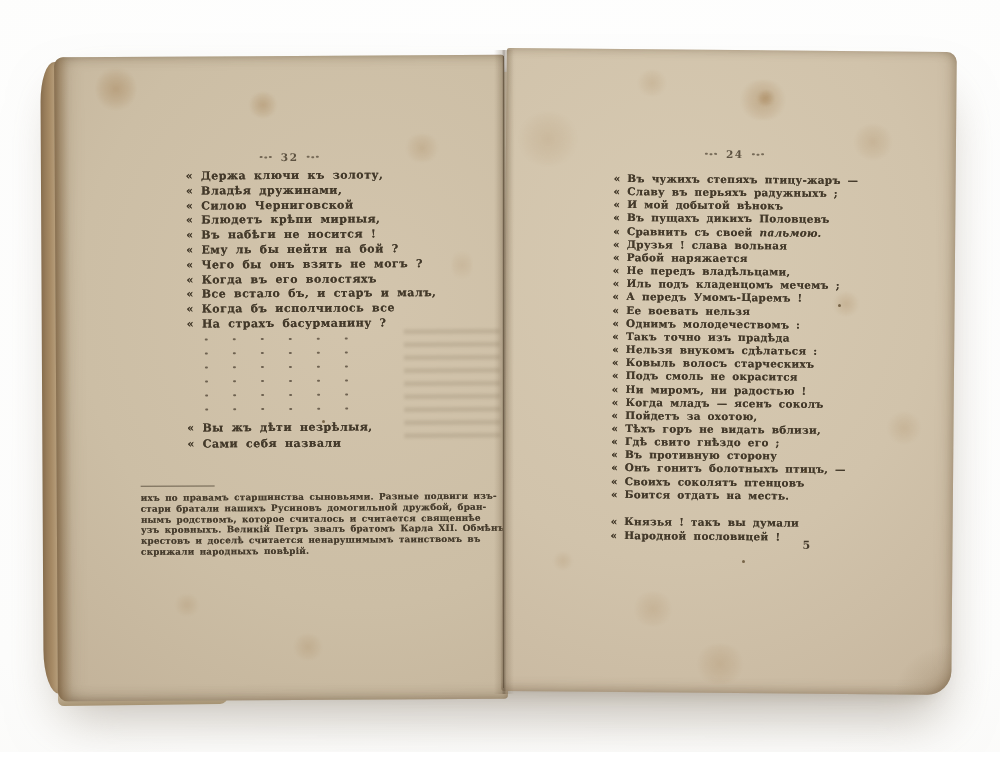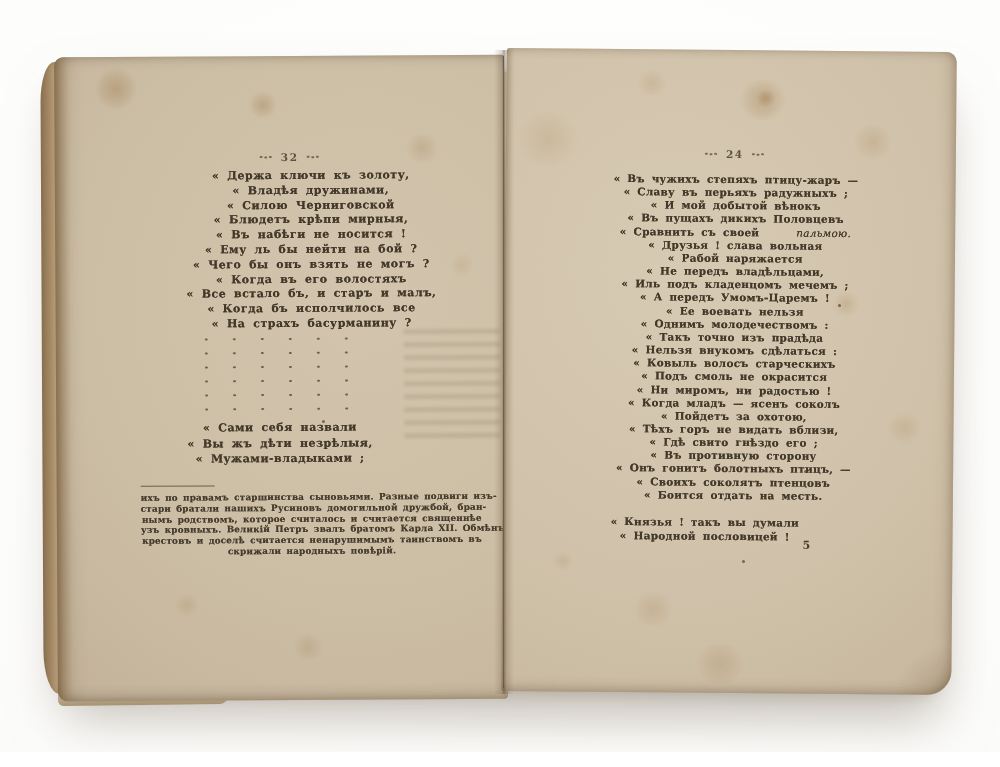--- a/index.html
+++ b/index.html
@@ -1,18 +1,18 @@
 <!DOCTYPE html>
 <html><head>
 <meta charset="utf-8">
 <style>
   html,body{margin:0;padding:0;background:#ffffff;}
   .photo{position:relative;width:1000px;height:752px;overflow:hidden;
     background:radial-gradient(130% 115% at 50% 42%, #ffffff 0%, #fdfdfc 55%, #f3f2ef 100%);
-    font-family:"DejaVu Serif", serif;text-align:center;}
+    font-family:"DejaVu Serif", serif;}
   .book-shadow{position:absolute;left:66px;top:72px;width:872px;height:612px;border-radius:16px;
     background:#d9cdb7;transform:rotate(.15deg);
     box-shadow:0 28px 52px 4px rgba(145,135,118,.55), 0 8px 18px rgba(145,135,118,.45), 0 2px 6px rgba(120,110,95,.35);}
   .underpages{position:absolute;left:58px;top:692px;width:170px;height:13px;border-radius:3px 3px 8px 6px;
     background:linear-gradient(#c4b297,#a18c69);transform:rotate(-.8deg);opacity:.9;}
   .fore-edge{position:absolute;left:42px;top:62px;width:24px;height:632px;
     border-radius:14px 2px 6px 16px / 40px 6px 18px 44px;transform:rotate(-.3deg);
     background:linear-gradient(to right,#8a7050 0%,#a58964 35%,#bda684 70%,#c9b795 100%);
     box-shadow:inset -3px 0 5px rgba(90,70,45,.5);}
   .page{position:absolute;}
@@ -47,21 +47,21 @@
     background:#4a3f2f;box-shadow:4.6px .4px 0 #4a3f2f, 9.2px 0 0 #4a3f2f;}
 
   .poem{position:absolute;color:#43392a;font-weight:700;white-space:nowrap;
     letter-spacing:.5px;word-spacing:3.5px;text-shadow:0 0 .5px rgba(67,57,41,.85);}
   .poem-left{left:131px;font-size:11px;line-height:14.8px;}
   .poem-left.s1{top:113px;}
   .poem-left.s2{top:364px;line-height:15.6px;}
   .poem-right{left:108px;font-size:10.4px;line-height:13.15px;letter-spacing:.3px;word-spacing:3px;}
   .poem-right.s1{top:123px;}
   .poem-right.s2{top:466px;line-height:13.6px;}
-  .it{font-style:italic;font-weight:400;margin-left:30px;}
+  .it{font-style:italic;font-weight:700;}
 
   .dots{position:absolute;left:149px;top:276px;}
   .dots-row{display:flex;height:14px;align-items:center;}
   .dot{width:2.6px;height:2.6px;margin-right:25.5px;border-radius:50%;background:#4e4233;opacity:.75;}
 
   .fn-rule{position:absolute;left:84px;top:429px;width:74px;height:1.4px;background:#4a3f2f;opacity:.75;}
   .footnote{position:absolute;left:84px;top:436px;width:342px;color:#463c2d;font-weight:700;
     font-size:8.8px;line-height:10.8px;letter-spacing:.2px;word-spacing:2px;white-space:nowrap;
     text-shadow:0 0 .4px rgba(70,60,45,.8);}
 
@@ -146,23 +146,22 @@
         <div class="dots-row">
           <i class="dot"></i>
           <i class="dot"></i>
           <i class="dot"></i>
           <i class="dot"></i>
           <i class="dot"></i>
           <i class="dot"></i>
         </div>
       </div>
     <div class="poem poem-left s2">
+        <div>« Вы жъ дѣти незрѣлыя,</div>
         <div>« Сами себя назвали</div>
-        <div>« Вы жъ дѣти незрѣлыя,</div>
-        <div>« Мужами-владыками ;</div>
       </div>
     <div class="fn-rule"></div>
     <div class="footnote">
         <div>ихъ по правамъ старшинства сыновьями. Разные подвиги изъ-</div>
         <div>стари братали нашихъ Русиновъ домогильной дружбой, бран-</div>
         <div>нымъ родствомъ, которое считалось и считается священнѣе</div>
         <div>узъ кровныхъ. Великій Петръ звалъ братомъ Карла XII. Обмѣнъ</div>
         <div>крестовъ и доселѣ считается ненарушимымъ таинствомъ въ</div>
         <div>скрижали народныхъ повѣрій.</div>
       </div>

